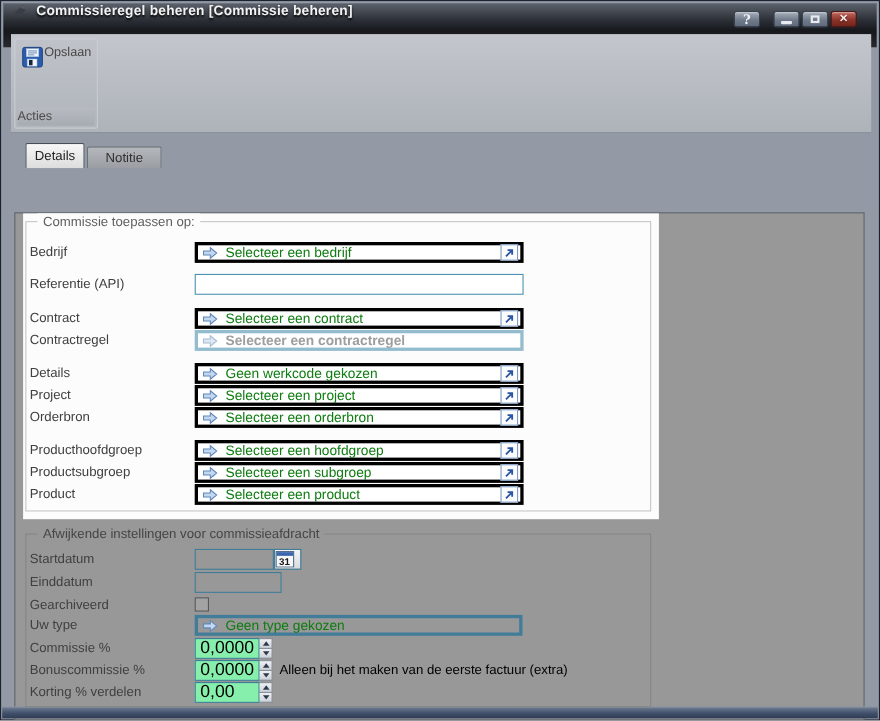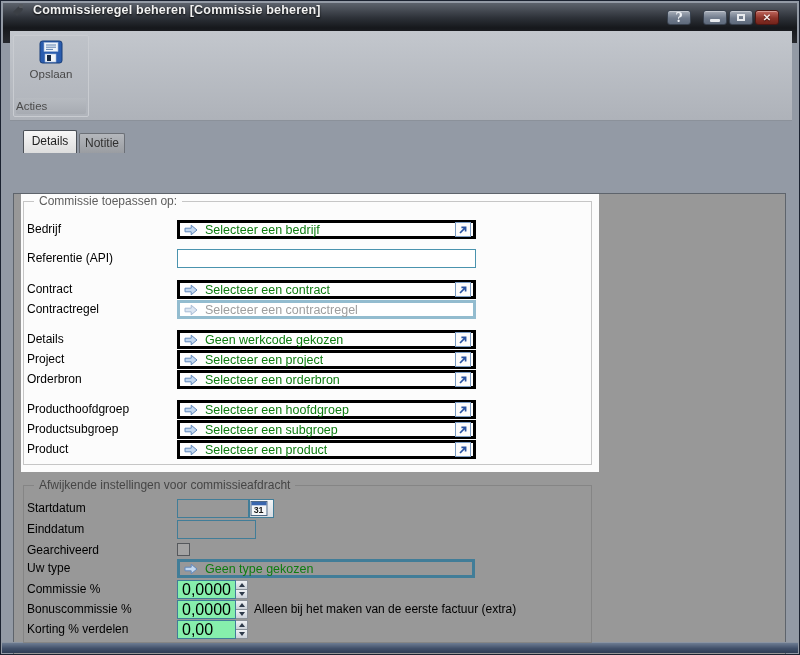--- a/index.html
+++ b/index.html
@@ -37,41 +37,41 @@
     position:absolute; top:30px; left:9px; width:782px; height:90px;
     background:linear-gradient(#c3c7cd,#aeb2b9); border-bottom:1px solid #8b919a;
   }
   .ribbon-group{
     position:absolute; left:3px; top:4px; width:76px; height:82px;
     border:1px solid #c9ccd1; border-radius:2px;
     background:linear-gradient(#bfc3c9,#b0b4bb);
   }
   .save-button{
     position:absolute; left:4px; top:2px; width:66px; height:56px;
-    display:flex; flex-direction:column; align-items:center; cursor:pointer;
+    display:flex; align-items:flex-start; cursor:pointer;
     border:1px solid transparent; border-radius:3px;
   }
   .save-button .cap{ font-size:11.5px; color:#474747; margin-top:3px; }
   .group-caption{
     position:absolute; left:2px; right:2px; bottom:2px; height:16px;
     background:linear-gradient(#b7bbc1,#a7abb2); border-radius:0 0 2px 2px;
     text-align:left; font-size:11.5px; color:#4c4c4c; line-height:16px; cursor:pointer;
   }
   
   .tab{
     position:absolute; z-index:5; cursor:pointer; text-align:center;
     font-size:12px; color:#222; line-height:21px;
     border:1px solid #4a4f56; border-bottom:none; border-radius:2px 2px 0 0;
   }
   .tab.active{
     left:22px; top:129px; width:54px; height:23px;
     background:linear-gradient(#f7f7f7,#dddddd);
   }
   .tab.inactive{
-    left:78px; top:132px; width:46px; height:20px; line-height:18px;
+    left:78px; top:132px; width:68px; height:20px; line-height:18px;
     background:linear-gradient(#b4b7bc,#9a9da2); color:#303030; border-color:#6c7077;
   }
   
   .tabpanel{
     position:absolute; left:12px; top:151px; width:773px; height:482px;
     border:1px solid #5e646c; background:#989898;margin-top:41px;
   }
   .whitepanel{
     position:absolute; left:7px; top:0; width:578px; height:278px;
     background:#fcfcfc; z-index:1;
@@ -80,35 +80,35 @@
   .groupbox .legend{
     position:absolute; top:-8px; left:10px; padding:0 5px;
     font-size:12px; color:#5e5e5e; background:#fcfcfc; white-space:nowrap;
   }
   .groupbox.gb1{ left:9px; top:7px; width:569px; height:264px; }
   .groupbox.gb2{ left:9px; top:291px; width:569px; height:158px; border-color:#858585; }
   .groupbox.gb2 .legend{ background:#989898; color:#454545; }
   
   .row{ position:absolute; z-index:3; height:20px; }
   .flabel{
-    position:absolute; left:13px; font-size:12px; color:#000000; line-height:19px; white-space:nowrap;
+    position:absolute; left:13px; font-size:12px; color:#404040; line-height:19px; white-space:nowrap;
   }
   .sel-field{
     position:absolute; left:163px; width:299px; height:19px;
     background:#ffffff; border:3px solid #000000;
     display:flex; align-items:center; padding:0 2px 0 4px; cursor:pointer;
   }
   .sel-field .aicon{ width:14px; height:12px; flex:0 0 auto; }
   .sel-field .val{ margin-left:7px; font-size:12.5px; color:#0e7c10; white-space:nowrap; overflow:hidden; }
   .popup-btn{
     margin-left:auto; width:16px; height:15px; background:#fdfdfd;
     border:1px solid #7b9cc4; display:flex; align-items:center; justify-content:center;
     cursor:pointer; padding:0;
   }
-  .sel-field.disabled{ border-color:#93bccf; cursor:default; --af:#dde7f3; --as:#a8bcd6; }
+  .sel-field.disabled{ border-color:#93bccf; cursor:default;font-weight:bold; --af:#dde7f3; --as:#a8bcd6; }
   .sel-field.disabled .val{ color:#9e9e9e; }
   .sel-field.on-gray{ background:transparent; border-color:#417d98; }
   .text-input{
     position:absolute; left:163px; width:299px; height:19px;
     background:#ffffff; border:1px solid #4a93ae; font-size:12px; padding:0 4px;
     font-family:"Liberation Sans",sans-serif;
   }
   .date-input{
     position:absolute; left:163px; height:19px; background:transparent;
     border:1px solid #417d98; font-size:12px; padding:0 4px;

